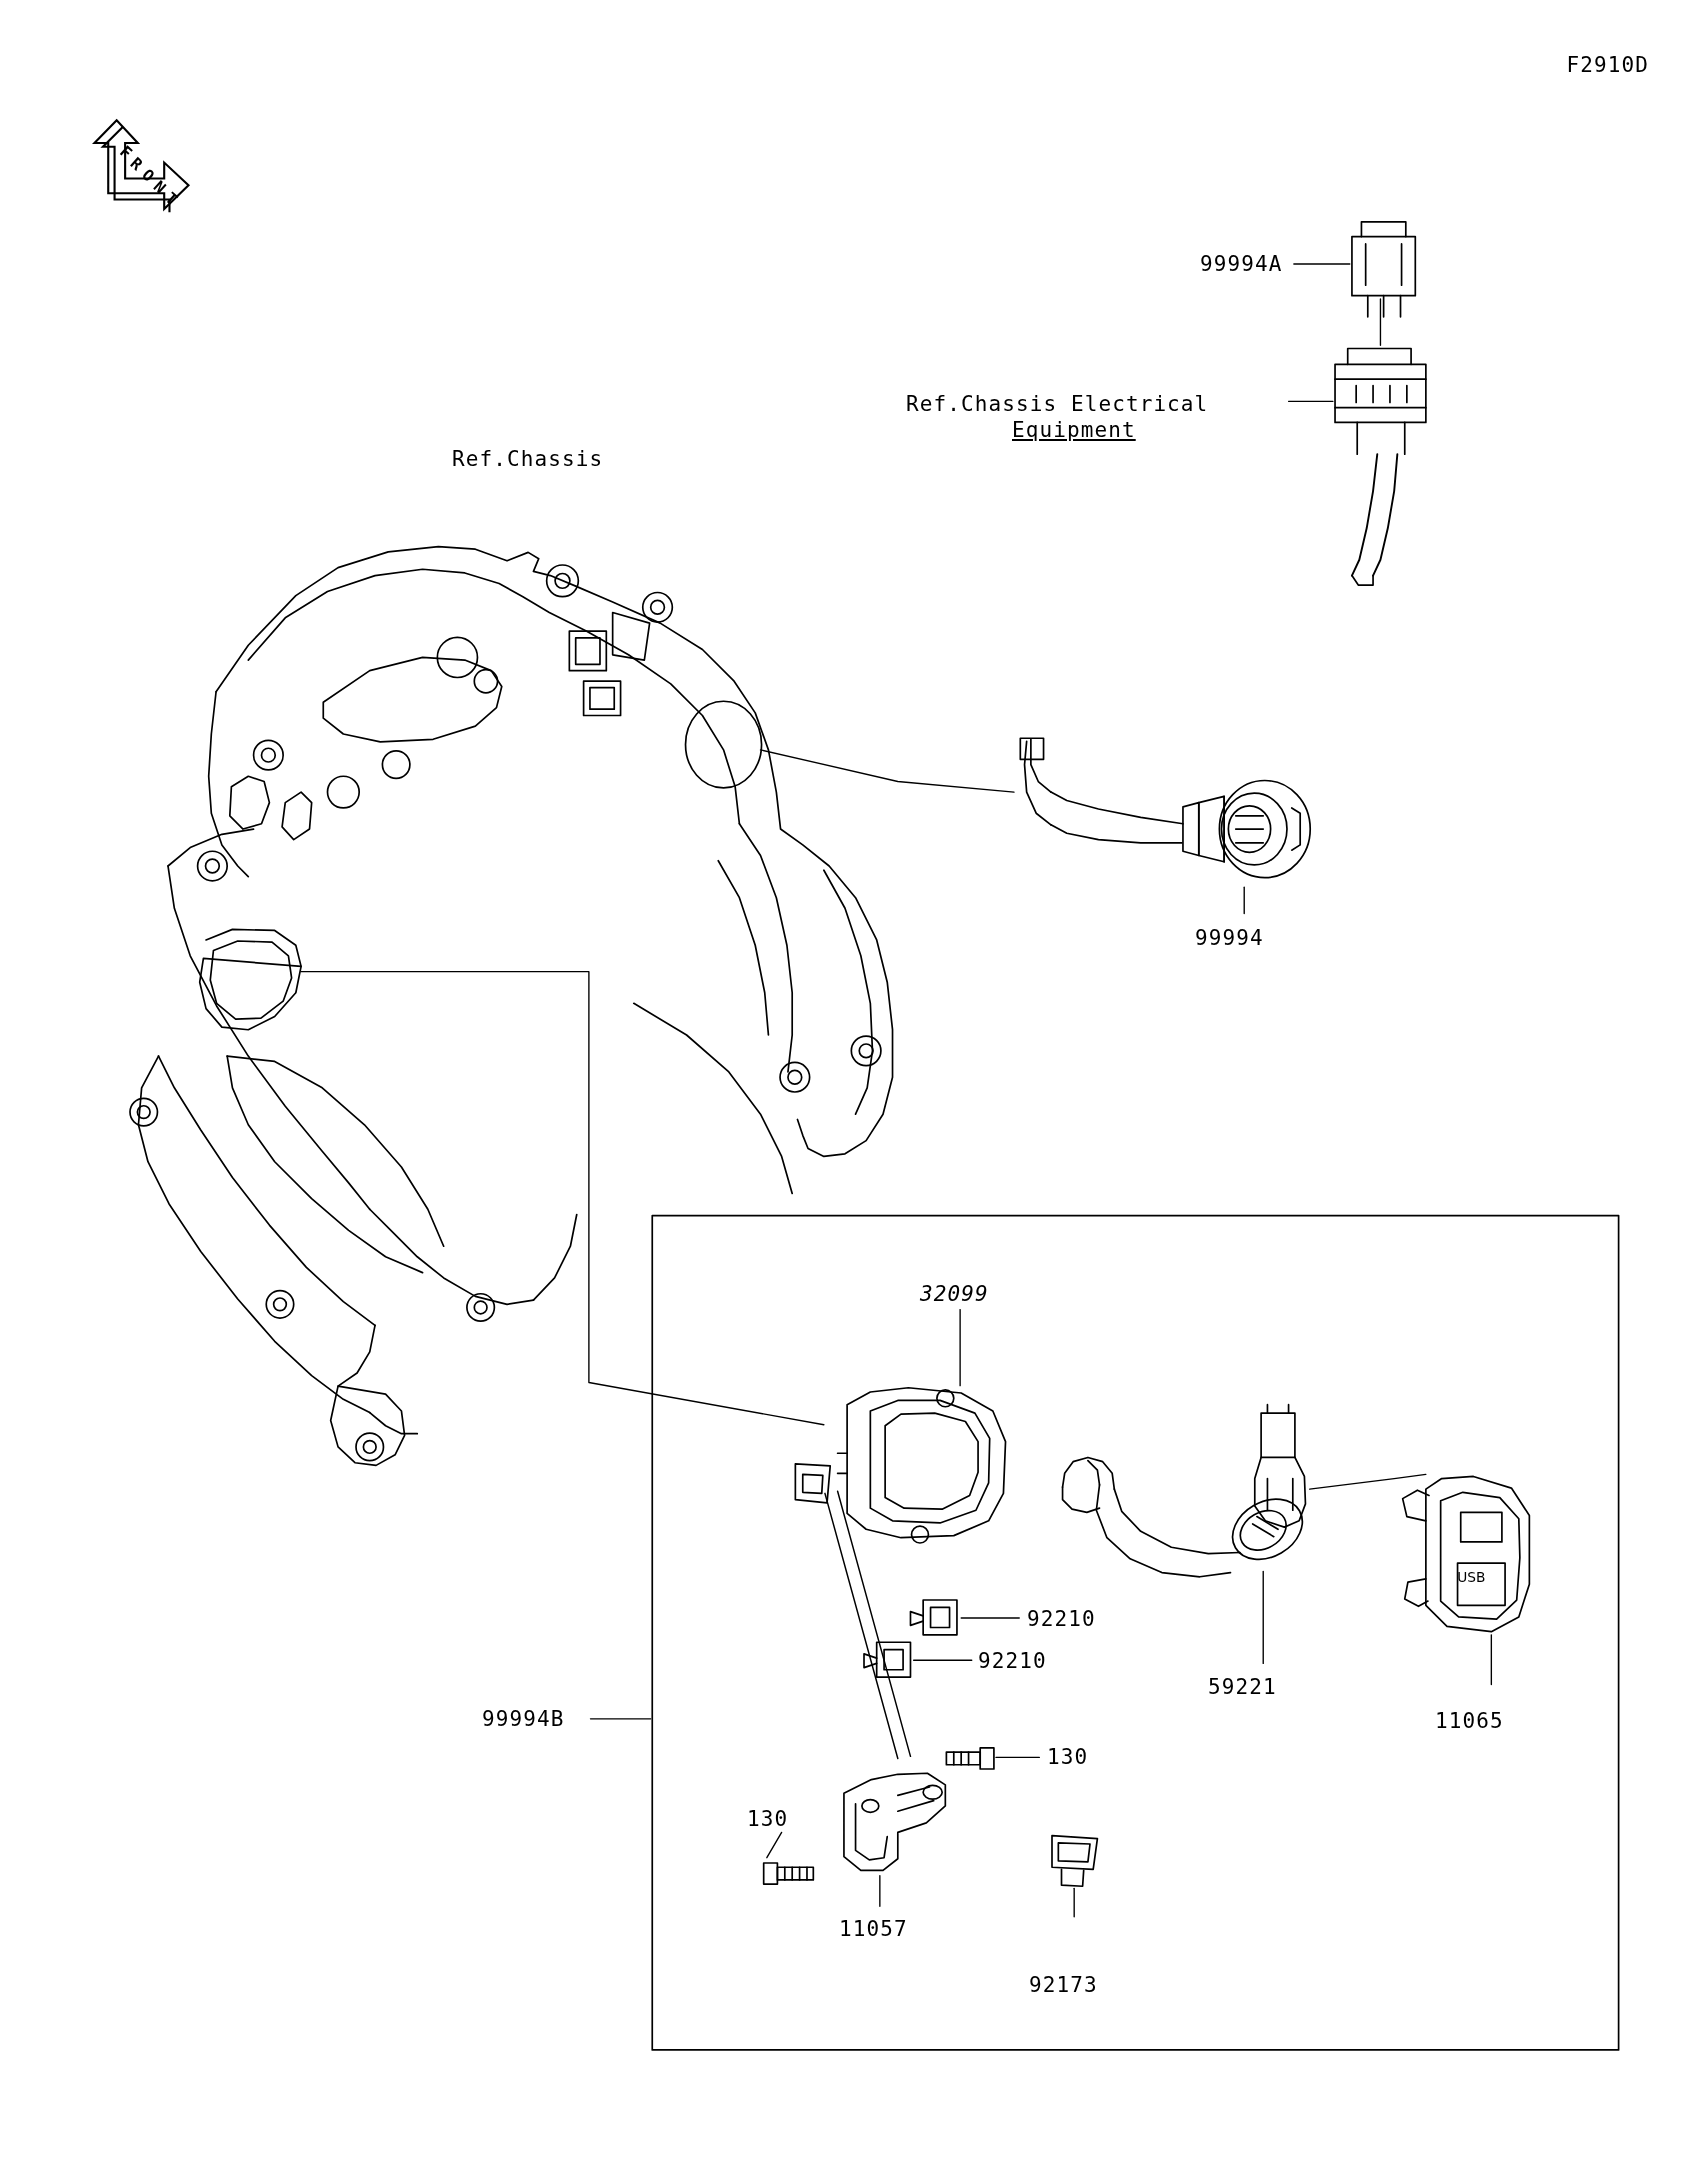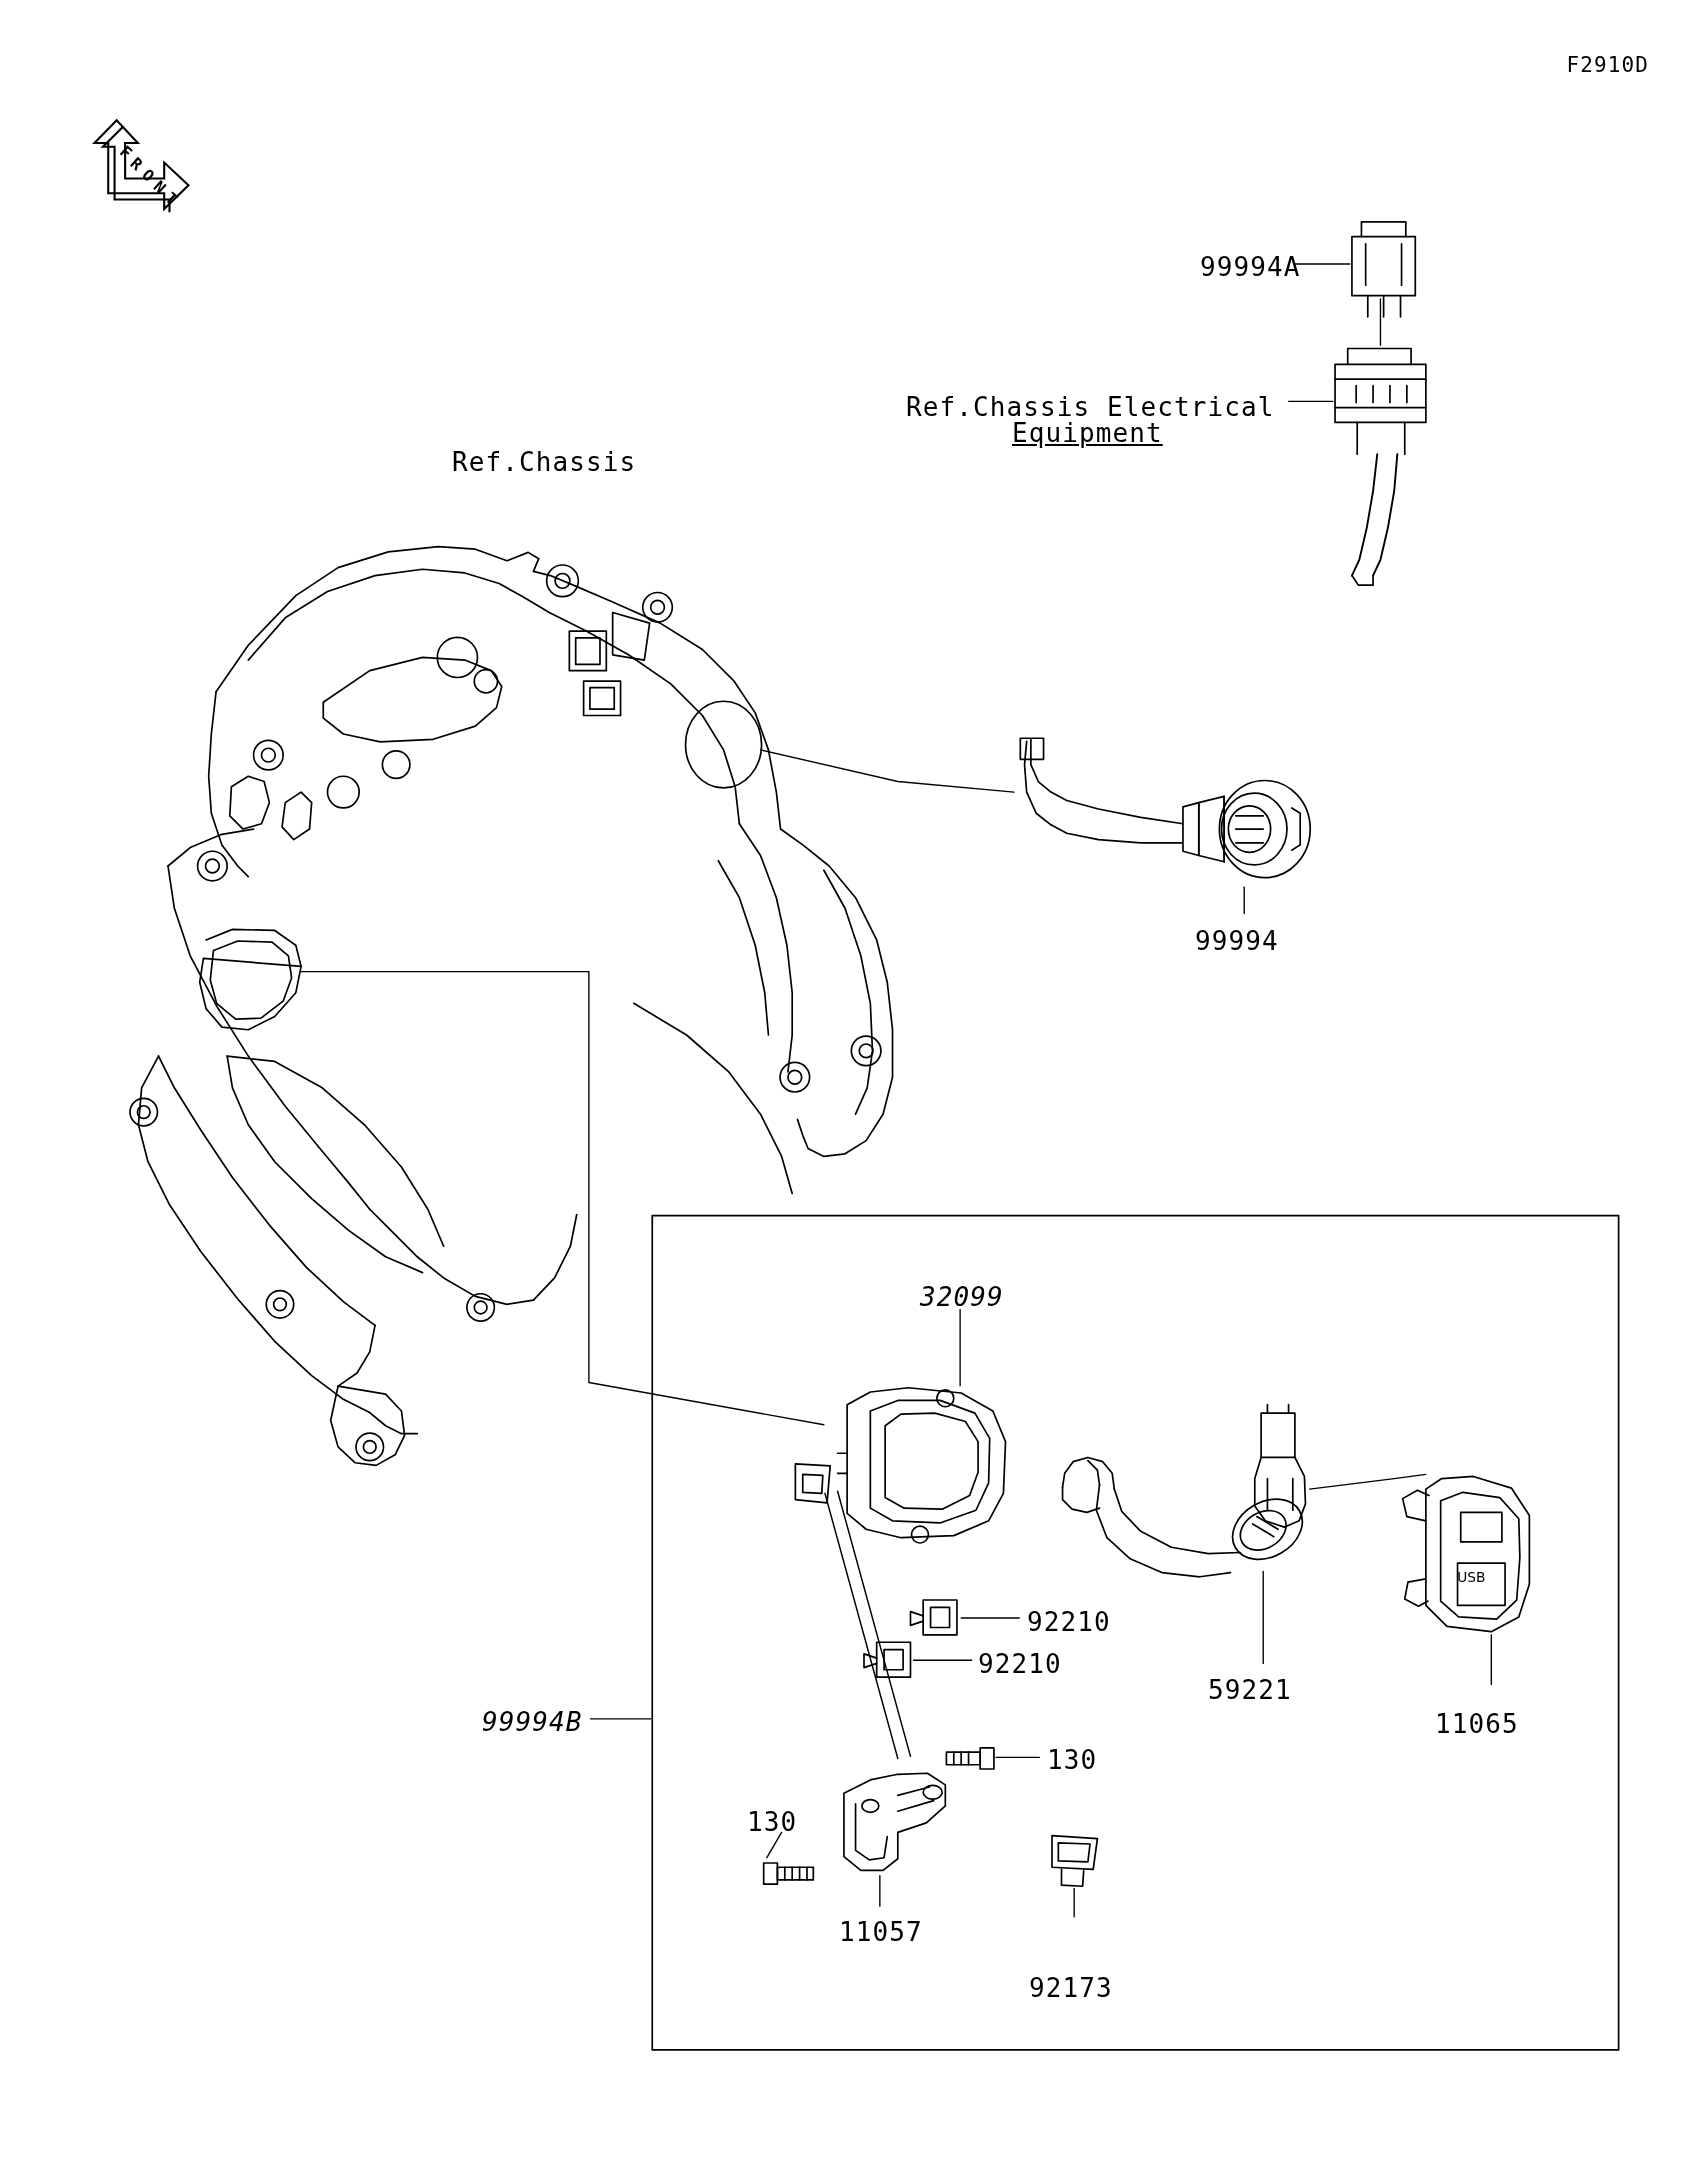--- a/index.html
+++ b/index.html
@@ -14,21 +14,21 @@
   #sheet {
     position: relative;
     width: 1690px;
     height: 2183px;
     background: #ffffff;
     overflow: hidden;
   }
   .label {
     position: absolute;
     font-family: "DejaVu Sans Mono", monospace;
-    font-size: 26px;
+    font-size: 21px;
     letter-spacing: 1.1px;
     color: #000;
     white-space: pre;
     line-height: 1.25;
   }
   .code-top-right {
     position: absolute;
     right: 41px;
     top: 52px;
     font-size: 21px;
@@ -305,21 +305,21 @@
 
   <div class="label" style="left:452px; top:446px;">Ref.Chassis</div>
 
   <div class="label" style="left:906px; top:391px;">Ref.Chassis Electrical</div>
   <div class="label" style="left:1012px; top:417px;text-decoration:underline;">Equipment</div>
 
   <div class="label" style="left:1200px; top:251px;">99994A</div>
 
   <div class="label" style="left:1195px; top:925px;text-align:center;">99994</div>
 
-  <div class="label" style="left:482px; top:1706px;font-style:italic;">99994B</div>
+  <div class="label" style="left:482px; top:1706px;">99994B</div>
 
   <div class="label" style="left:920px; top:1281px;font-style:italic;">32099</div>
 
   <div class="label" style="left:1027px; top:1606px;">92210</div>
   <div class="label" style="left:978px; top:1648px;">92210</div>
 
   <div class="label" style="left:1208px; top:1674px;">59221</div>
 
   <div class="label" style="left:1435px; top:1696px;margin-top:12px;">11065</div>
 

